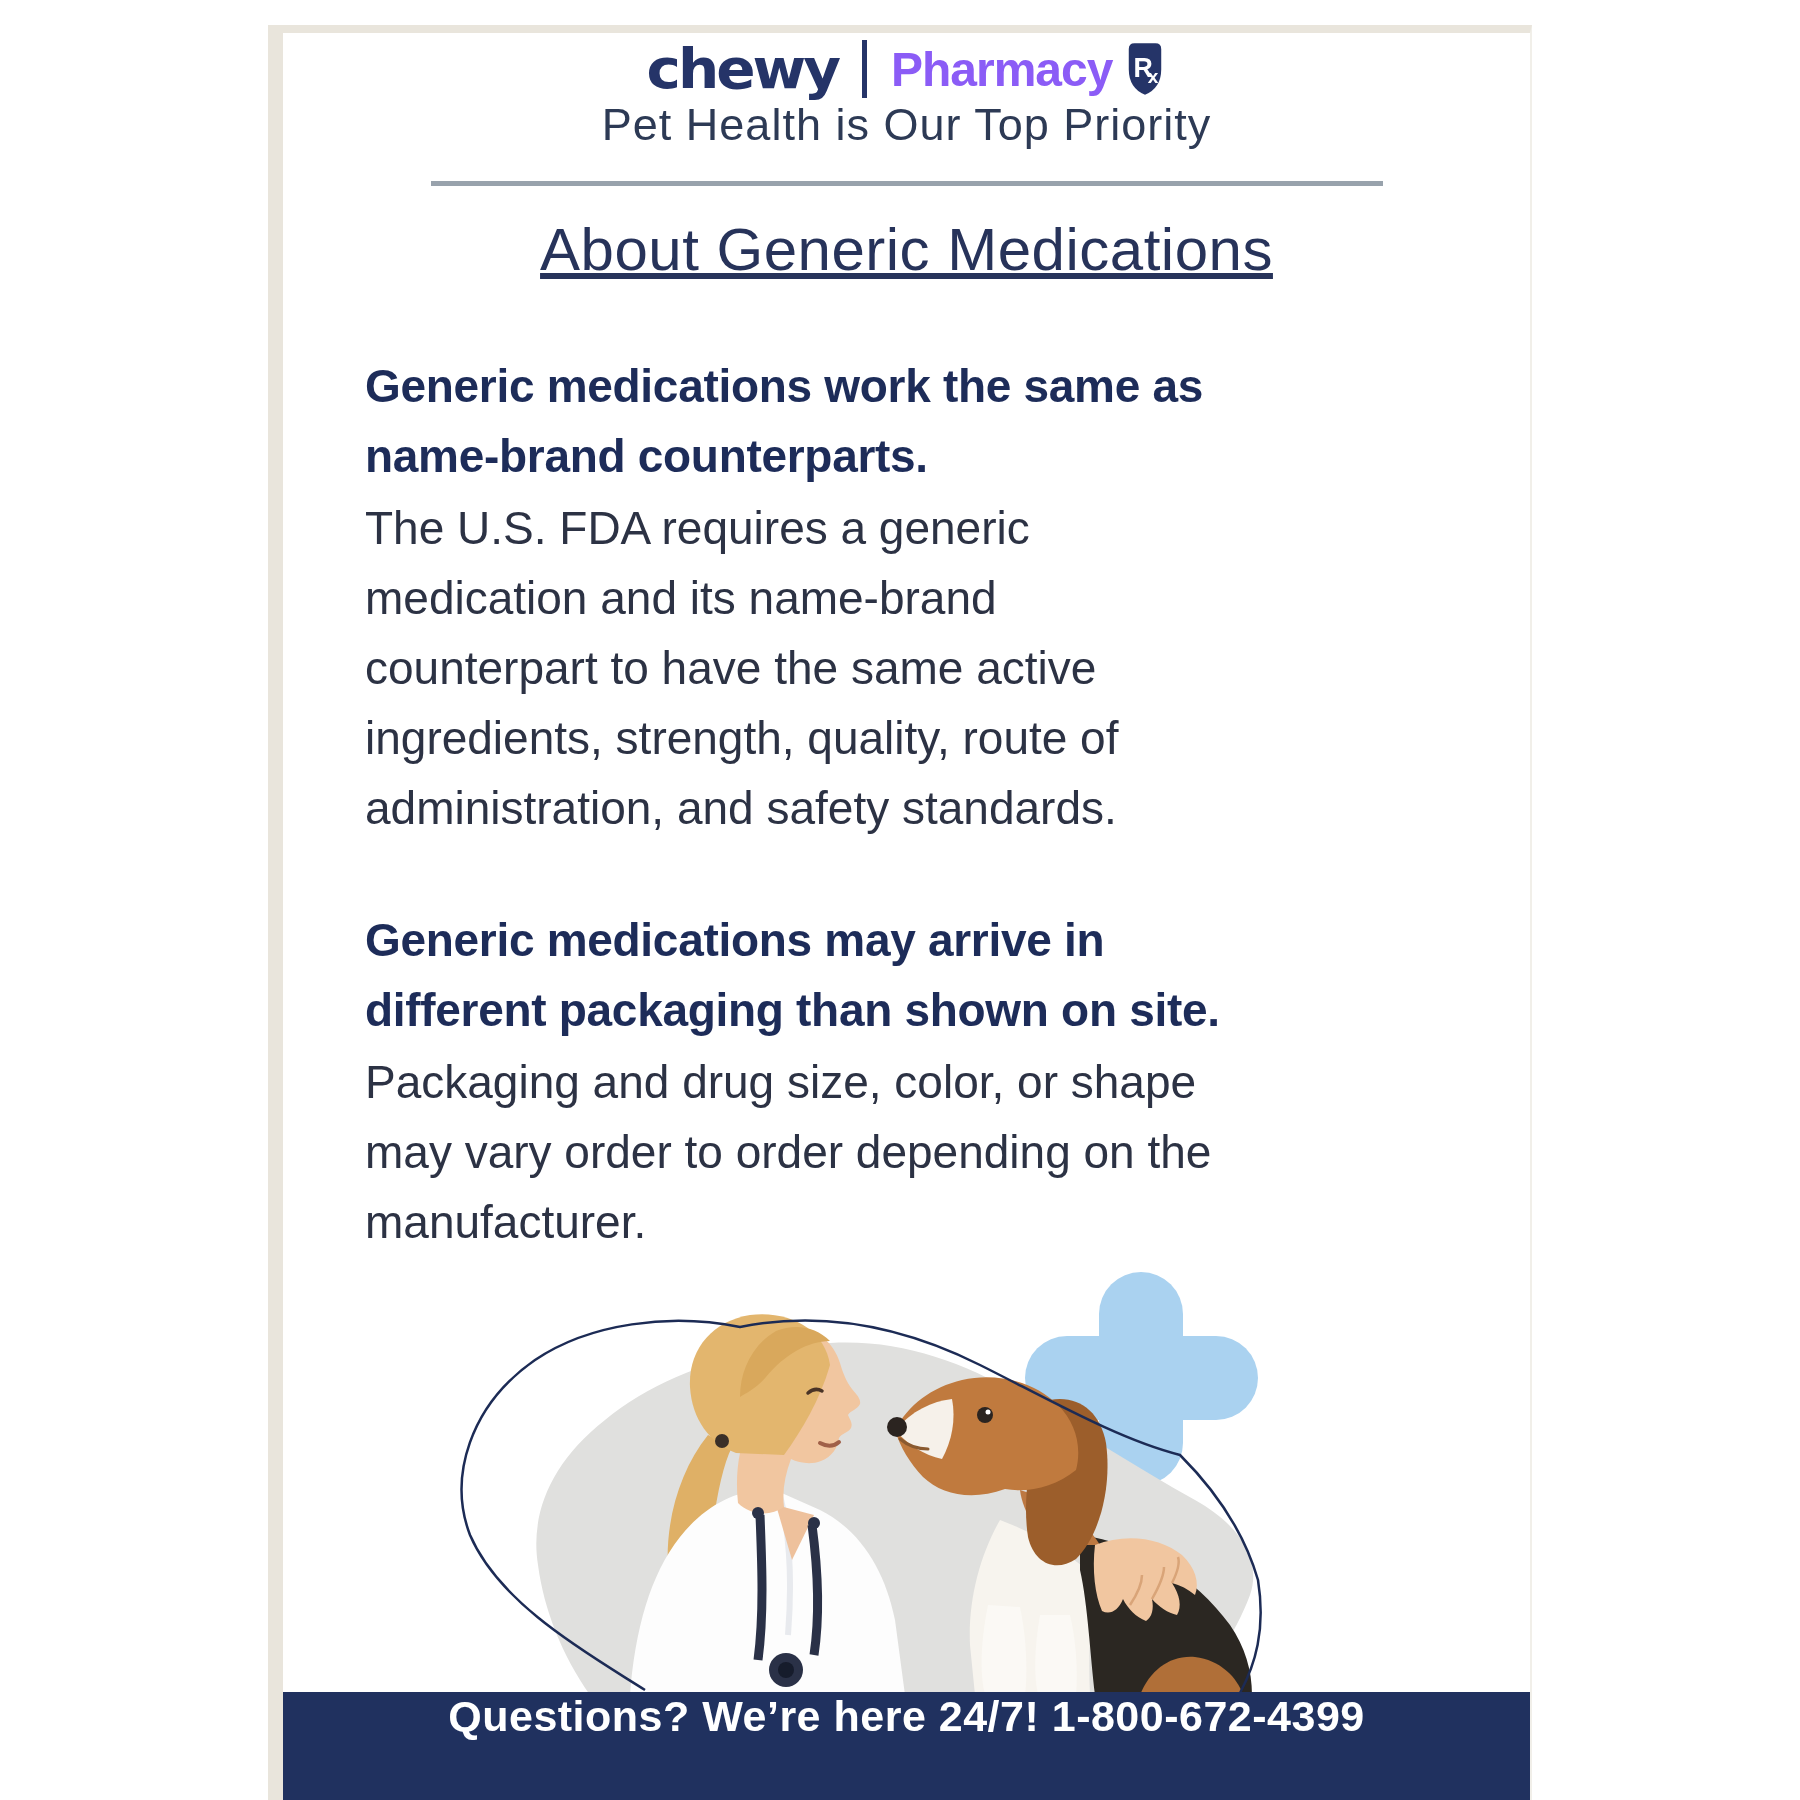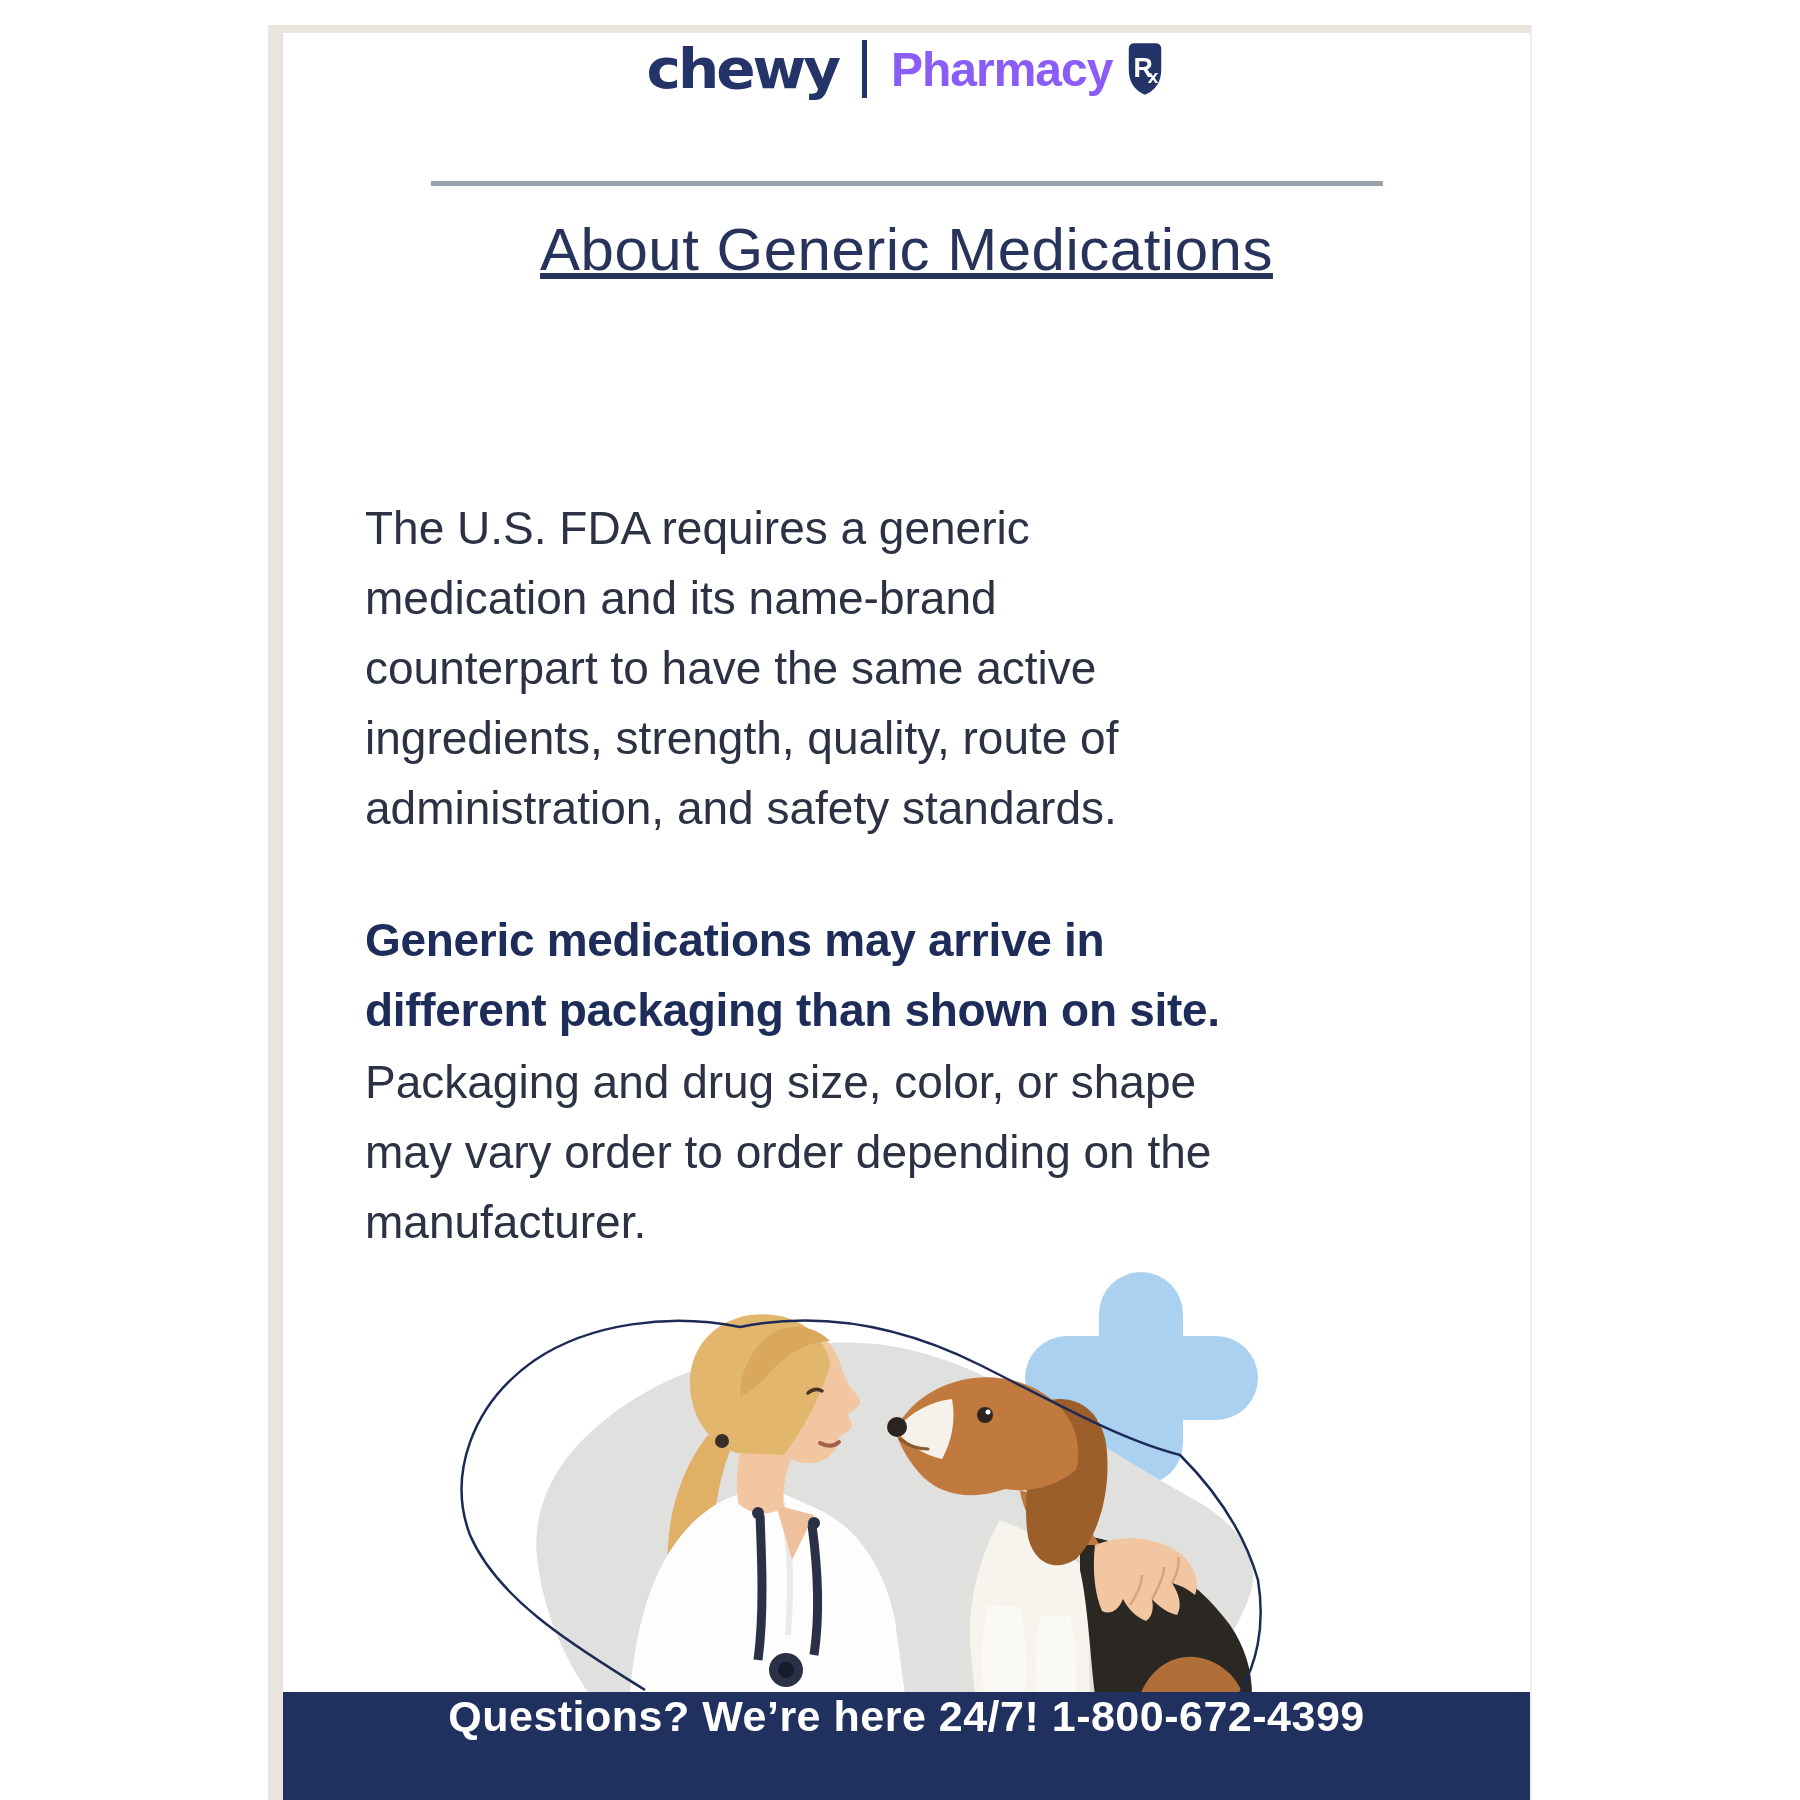--- a/index.html
+++ b/index.html
@@ -50,25 +50,28 @@
         <span class="brand">chewy</span>
         <span class="logo-sep"></span>
         <span class="brand-suffix">Pharmacy</span>
         <svg class="rx-shield" viewBox="0 0 44 60">
           <path d="M5 9 Q5 3 11 3 L33 3 Q39 3 39 9 L39 30 Q39 50 22 57 Q5 50 5 30 Z" fill="#253468"></path>
           <text x="10" y="38" font-family="Liberation Sans, sans-serif" font-weight="bold" font-size="28" fill="#ffffff">R</text>
           <text x="25" y="45" font-family="Liberation Sans, sans-serif" font-weight="bold" font-size="20" fill="#ffffff">x</text>
         </svg>
       </div>
 
+      <div class="tagline">Pet Health is Our Top Priority</div>
 
       <div class="divider"></div>
 
       <div class="page-title">About Generic Medications</div>
 
+      <div class="para bold p1h">Generic medications work the same as
+name-brand counterparts.</div>
       <div class="para body p1b">The U.S. FDA requires a generic
 medication and its name-brand
 counterpart to have the same active
 ingredients, strength, quality, route of
 administration, and safety standards.</div>
       <div class="para bold p2h">Generic medications may arrive in
 different packaging than shown on site.</div>
       <div class="para body p2b">Packaging and drug size, color, or shape
 may vary order to order depending on the
 manufacturer.</div>

